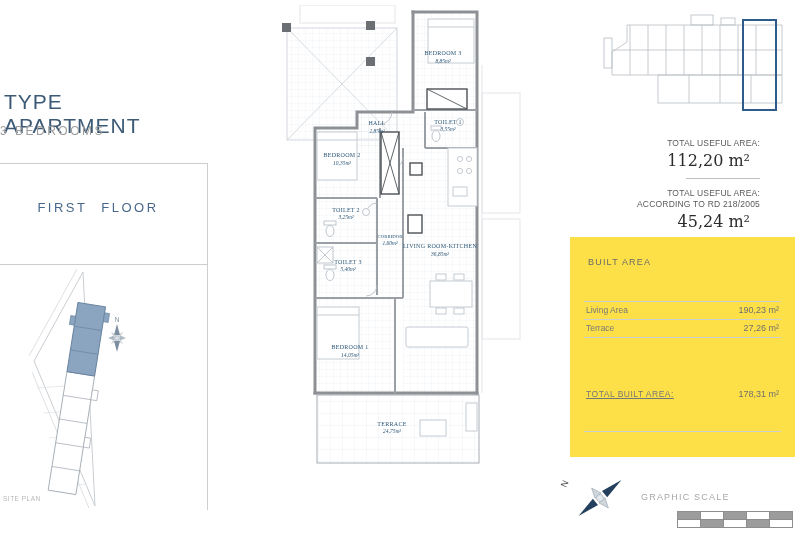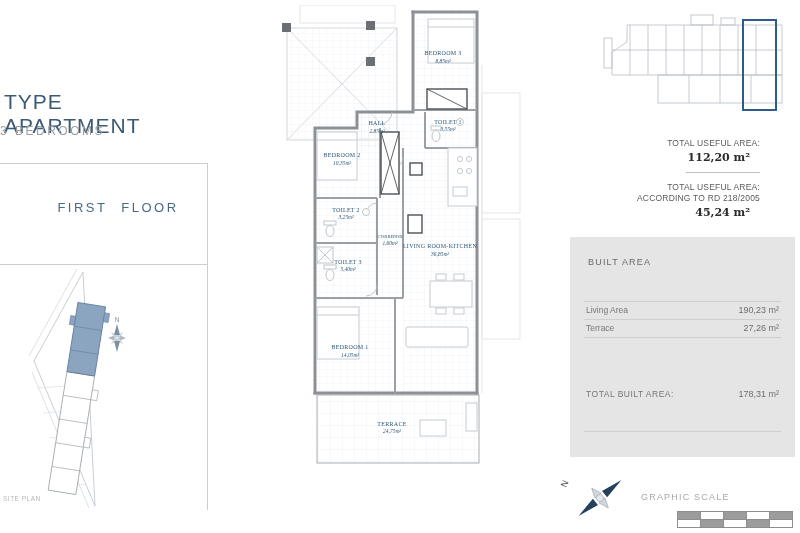--- a/index.html
+++ b/index.html
@@ -6,48 +6,48 @@
   body{
     width:800px;height:533px;position:relative;overflow:hidden;
     background:#ffffff;font-family:"Liberation Sans",sans-serif;
   }
   
   .page-title{position:absolute;left:4px;top:90px;width:196px;text-align:left;
     font-size:21px;color:#3c5a75;letter-spacing:1px;font-weight:400;}
   .page-subtitle{position:absolute;left:0;top:124px;width:196px;text-align:left;
     font-size:12px;color:#9e9e9e;letter-spacing:2.5px;}
   .floor-label{position:absolute;left:0;top:200px;width:196px;text-align:center;
-    font-size:13px;color:#48688a;letter-spacing:2.5px;word-spacing:8px;padding-left:20px;}
+    font-size:13px;color:#48688a;letter-spacing:2.5px;word-spacing:8px;}
   .hline{position:absolute;height:1px;background:#cdcdcd;}
   #hline1{left:0;top:163px;width:207px;}
   #hline2{left:0;top:264px;width:207px;}
   #vline{position:absolute;left:207px;top:163px;width:1px;height:347px;background:#cdcdcd;}
   .site-plan-label{position:absolute;left:3px;top:495px;font-size:6.5px;color:#b8b8b8;letter-spacing:.5px;}
   
   .site-svg{position:absolute;left:25px;top:268px;}
   .plan-svg{position:absolute;left:270px;top:5px;}
   .key-svg{position:absolute;left:603px;top:12px;}
   .compass-svg{position:absolute;left:556px;top:466px;}
   .rname{font-family:"Liberation Serif",serif;font-size:6px;fill:#2e5878;text-anchor:middle;letter-spacing:.3px;}
   .rname-sm{font-family:"Liberation Serif",serif;font-size:4.8px;fill:#2e5878;text-anchor:middle;}
   .rarea{font-family:"Liberation Serif",serif;font-style:italic;font-size:5.5px;fill:#2e5878;text-anchor:middle;}
   .nletter{font-family:"Liberation Sans",sans-serif;fill:#8a95a0;}
   
   .useful{position:absolute;left:532px;top:138px;width:228px;text-align:right;}
   .ua-label{font-size:8.5px;color:#5a5a5a;letter-spacing:.2px;line-height:11px;}
-  .ua-value{font-family:"DejaVu Serif",serif;font-weight:bold;font-size:11px;color:#2b2b2b;
+  .ua-value{font-family:"DejaVu Serif",serif;font-weight:normal;font-size:16px;color:#2b2b2b;
     margin:2px 10px 8px 0;}
   .ua-divider{border-top:1px solid #c0c0c0;width:74px;margin:6px 0 9px auto;}
-  .built-box{position:absolute;left:570px;top:237px;width:225px;height:220px;background:#e5e5e5;}
+  .built-box{position:absolute;left:570px;top:237px;width:225px;height:220px;background:#fde047;}
   .bb-title{position:absolute;left:18px;top:20px;font-size:9px;color:#6a6a6a;letter-spacing:1.2px;}
   .bb-line{position:absolute;left:14px;right:14px;height:1px;background:#cfcfcd;}
   .bb-row{position:absolute;left:16px;right:16px;display:flex;justify-content:space-between;
     font-size:8.5px;color:#777;}
   .bb-row .bb-val{font-size:9px;color:#6f6f6f;}
-  .bb-total-label{letter-spacing:.5px;}
+  .bb-total-label{letter-spacing:.5px;text-decoration:underline;}
   
   .graphic-scale-label{position:absolute;left:641px;top:492px;font-size:9px;color:#a8a8a8;letter-spacing:1.2px;}
   .scale-bar{position:absolute;left:678px;top:511px;}
   .sb-row{display:flex;height:9px;}
   .sb-cell{width:24px;height:9px;border:1px solid #8e8e8e;box-sizing:border-box;margin-left:-1px;}
   .sb-row+.sb-row{margin-top:-1px;}
   .sb-cell.g{background:#9c9c9c;}
   .sb-cell.w{background:#ffffff;}
 </style>
 </head>

